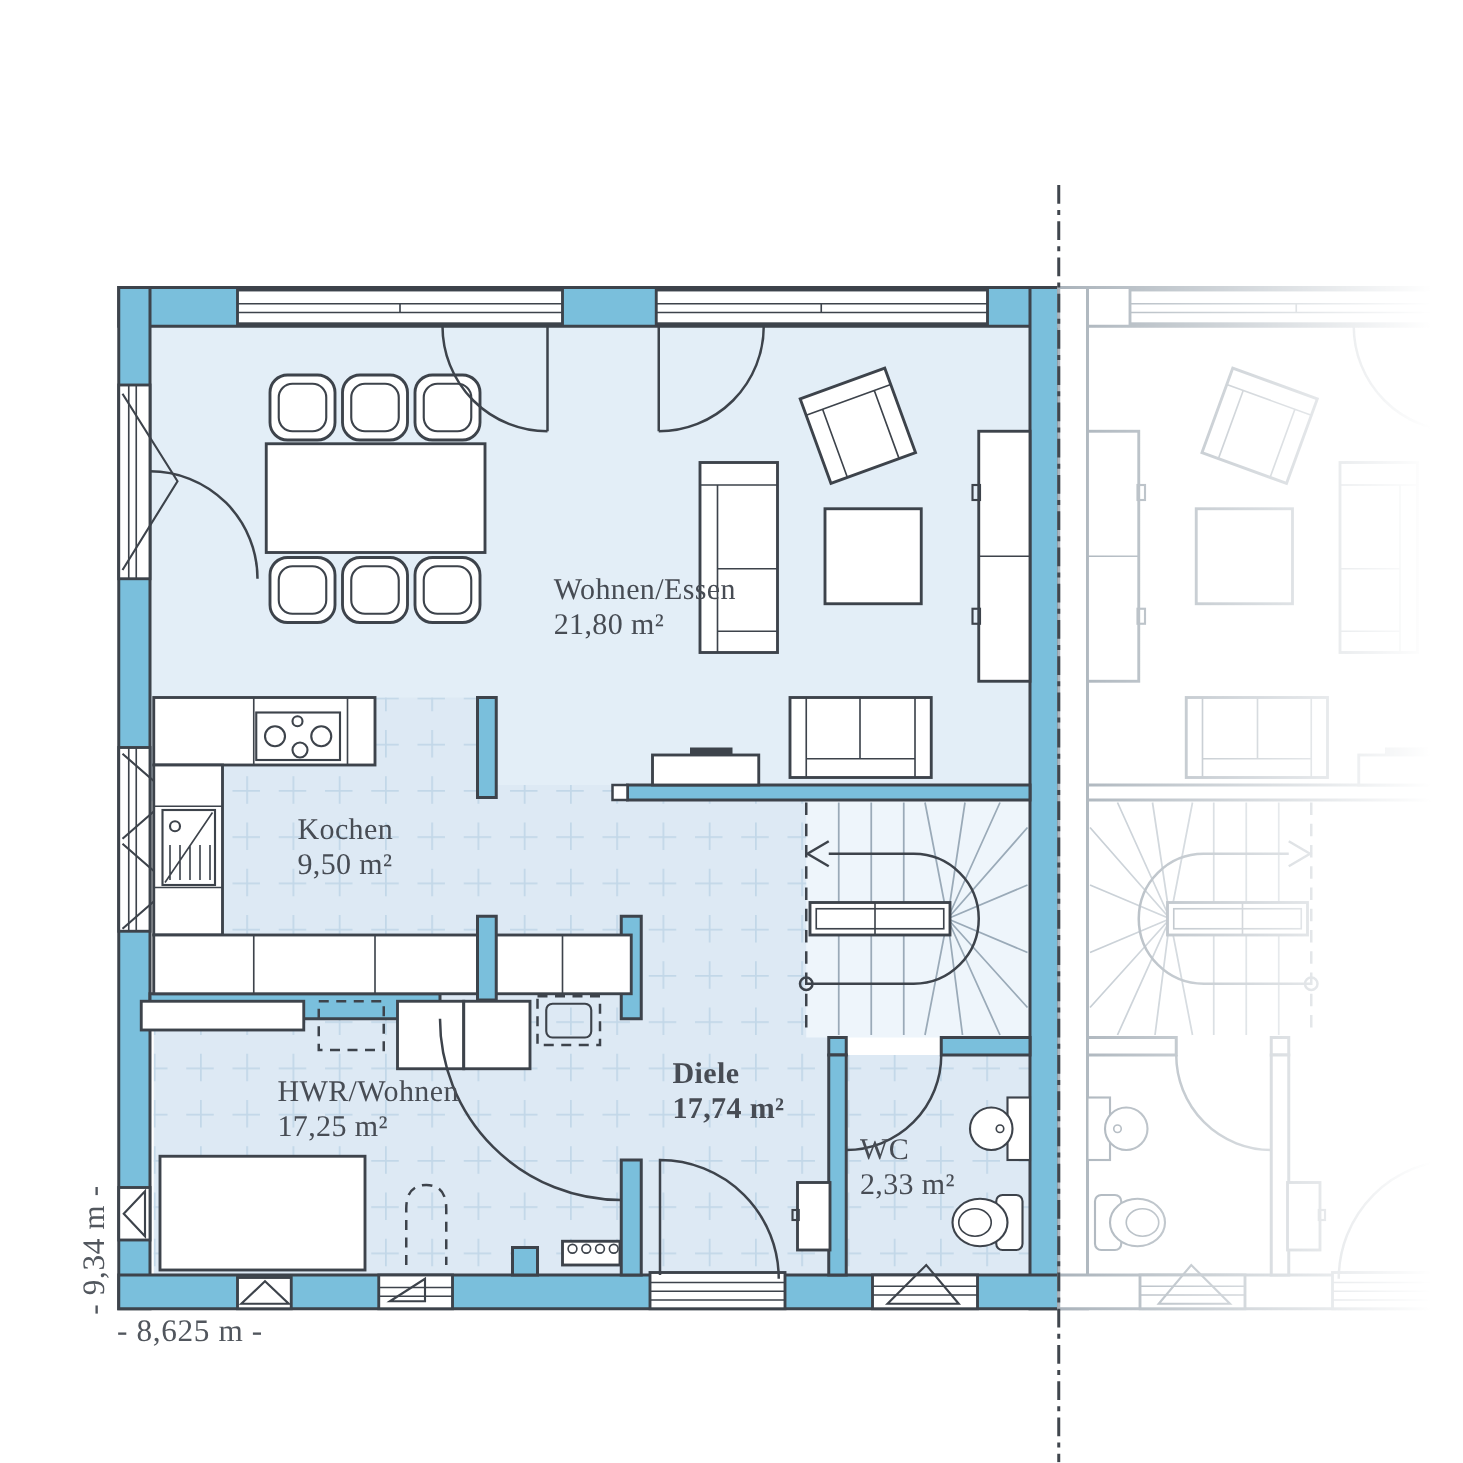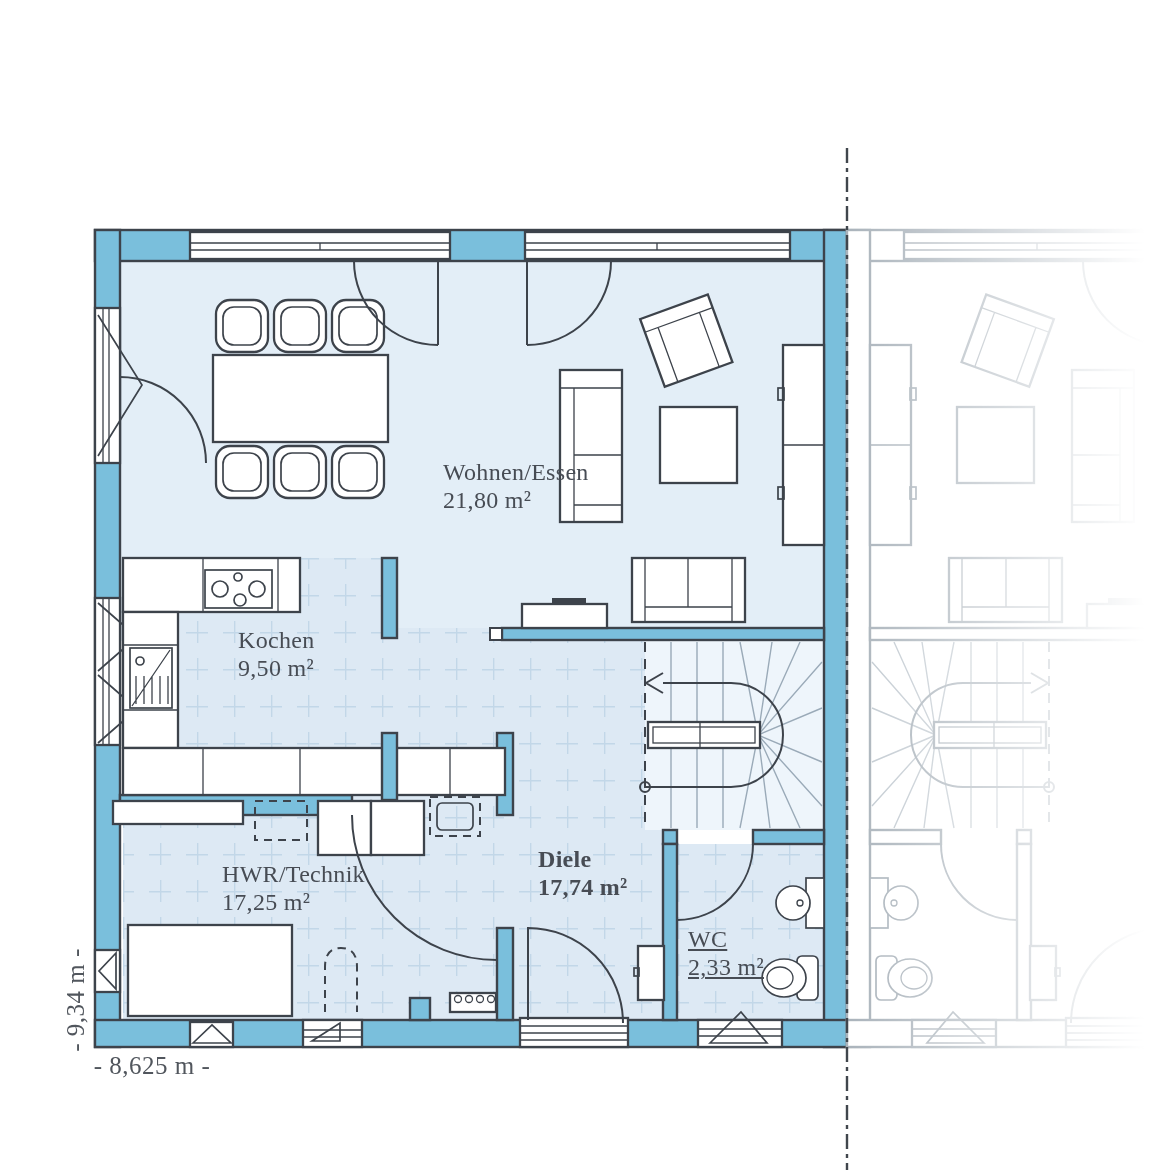--- a/index.html
+++ b/index.html
@@ -234,33 +234,33 @@
     <use href="#unitCore" transform="translate(1694,0) scale(-1,1)"></use>
   </g>
 
   <path class="axis" d="M847,148 V1170"></path>
 </svg>
 
 <div class="room-label" style="left:397px;top:458px;margin-left:46px;">
   <div>Wohnen/Essen</div>
   <div>21,80 m²</div>
 </div>
-<div class="room-label" style="left:238px;top:626px;">
+<div class="room-label" style="left:238px;top:650px;">
   <div>Kochen</div>
   <div>9,50 m²</div>
 </div>
 <div class="room-label" style="left:222px;top:860px;">
-  <div>HWR/Technik</div>
+  <div>HWR/Wohnen</div>
   <div>17,25 m²</div>
 </div>
 <div class="room-label" style="left:538px;top:845px;font-weight:bold;">
   <div>Diele</div>
   <div>17,74 m²</div>
 </div>
-<div class="room-label" style="left:688px;top:925px;text-decoration:underline;">
+<div class="room-label" style="left:688px;top:906px;">
   <div>WC</div>
   <div>2,33 m²</div>
 </div>
 
 <div class="dim" id="dim-h">- 8,625 m -</div>
 <div class="dim" id="dim-v">- 9,34 m -</div>
 
 </div>
 
 </body></html>

